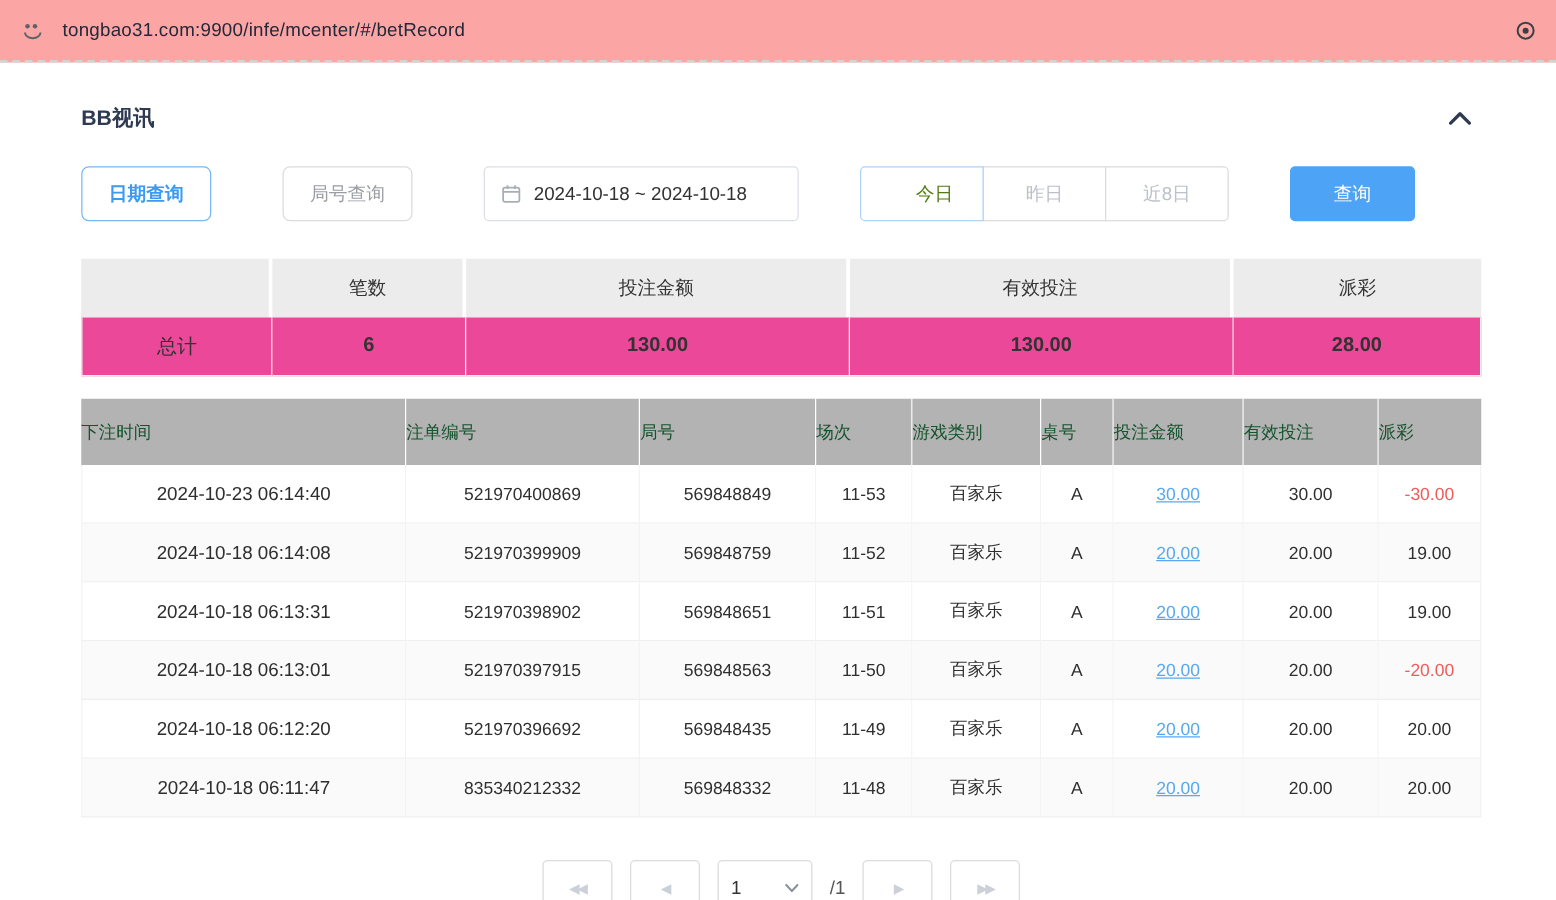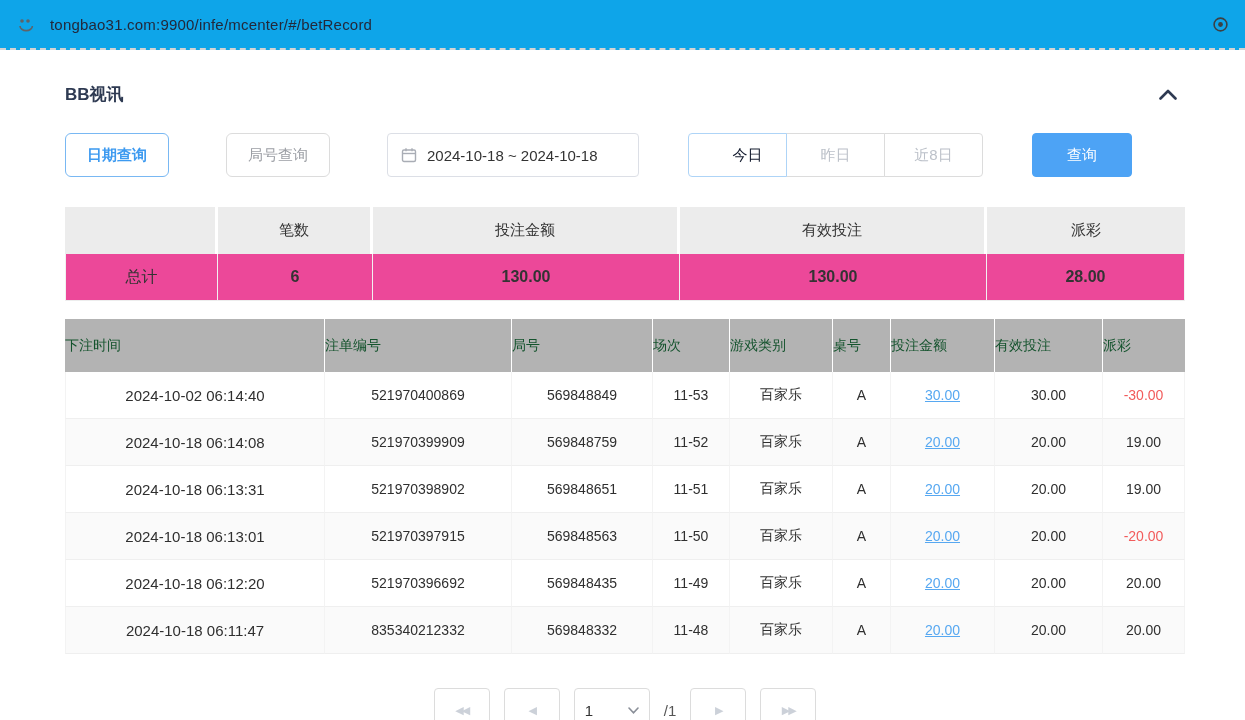--- a/index.html
+++ b/index.html
@@ -6,21 +6,21 @@
   html, body { width: 1245px; height: 720px; overflow: hidden; }
   body {
     background: #ffffff;
     font-family: "Liberation Sans", "DejaVu Sans", sans-serif;
     color: #333;
   }
 
   
   .browser-bar {
     height: 50px;
-    background: #0ea5e9;
+    background: #fca5a5;
     display: flex;
     align-items: center;
     gap: 14px;
     padding: 0 16px;
     border-bottom: 2px dashed #d3d3d3;
   }
   .site-icon { display: inline-flex; align-items: center; }
   .url-text { font-size: 15px; color: #23283a; letter-spacing: 0.2px; flex: 1; }
   .eye-icon { display: inline-flex; align-items: center; margin-left: auto; }
 
@@ -62,21 +62,21 @@
   }
   .btn-group { display: flex; margin-right: 11px; }
   .group-btn {
     width: 99px; height: 44px;
     background: #fff; border: 1px solid #dcdcdc;
     font-size: 15px; color: #bcc1c9; cursor: pointer;
     margin-left: -1px; font-family: inherit;
   }
   .group-btn:first-child { border-radius: 4px 0 0 4px; margin-left: 0; }
   .group-btn:last-child { border-radius: 0 4px 4px 0; }
-  .group-btn.active { color: #0f172a; border-color: #aed4f7; position: relative; z-index: 1; padding-left: 20px; }
+  .group-btn.active { color: #4d7c0f; border-color: #aed4f7; position: relative; z-index: 1; padding-left: 20px; }
   .btn-primary {
     width: 100px; height: 44px;
     background: #4da3f5; border: 1px solid #4da3f5;
     color: #fff; border-radius: 4px; font-size: 15px; cursor: pointer;
     font-family: inherit;
   }
 
   
   table { border-collapse: separate; border-spacing: 0; table-layout: fixed; }
   .summary-table { width: 1120px; margin-bottom: 18px; }
@@ -241,21 +241,21 @@
         <th>场次</th>
         <th>游戏类别</th>
         <th>桌号</th>
         <th>投注金额</th>
         <th>有效投注</th>
         <th>派彩</th>
       </tr>
     </thead>
     <tbody>
         <tr>
-          <td>2024-10-02 06:14:40</td>
+          <td>2024-10-23 06:14:40</td>
           <td>521970400869</td>
           <td>569848849</td>
           <td>11-53</td>
           <td>百家乐</td>
           <td>A</td>
           <td><a class="bet-link">30.00</a></td>
           <td>30.00</td>
           <td class="negative">-30.00</td>
         </tr>
         <tr>

